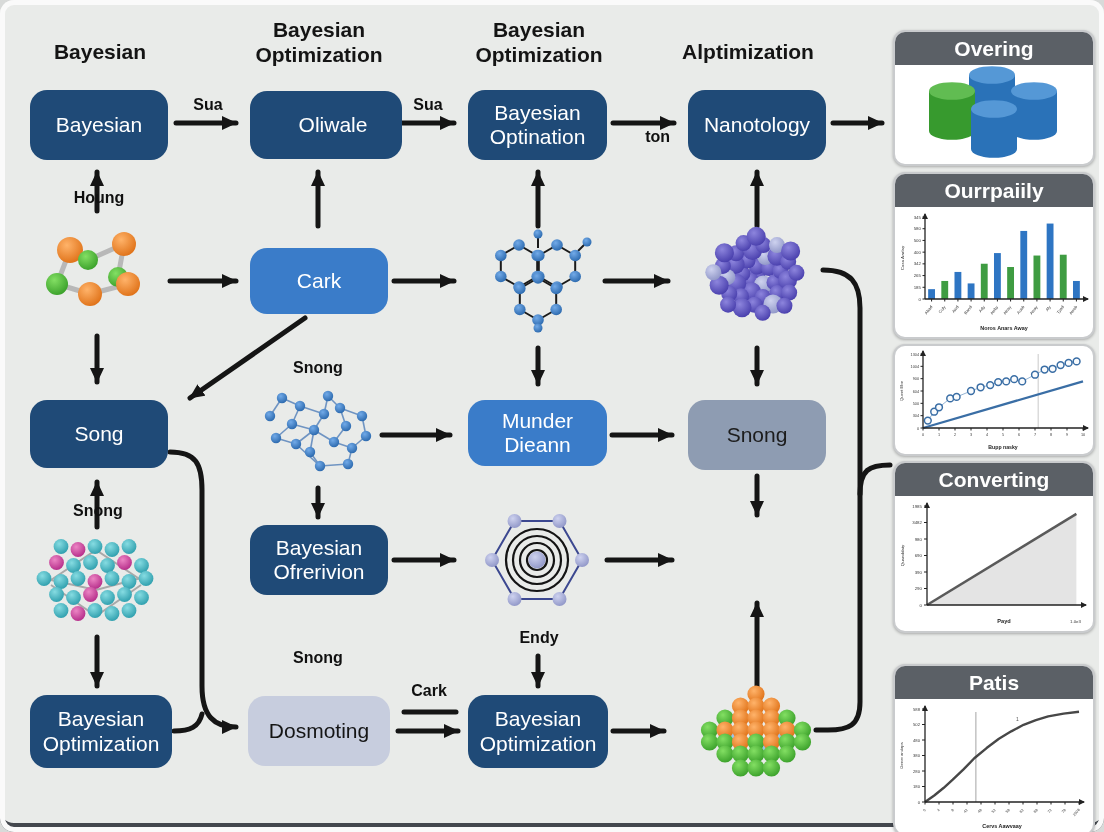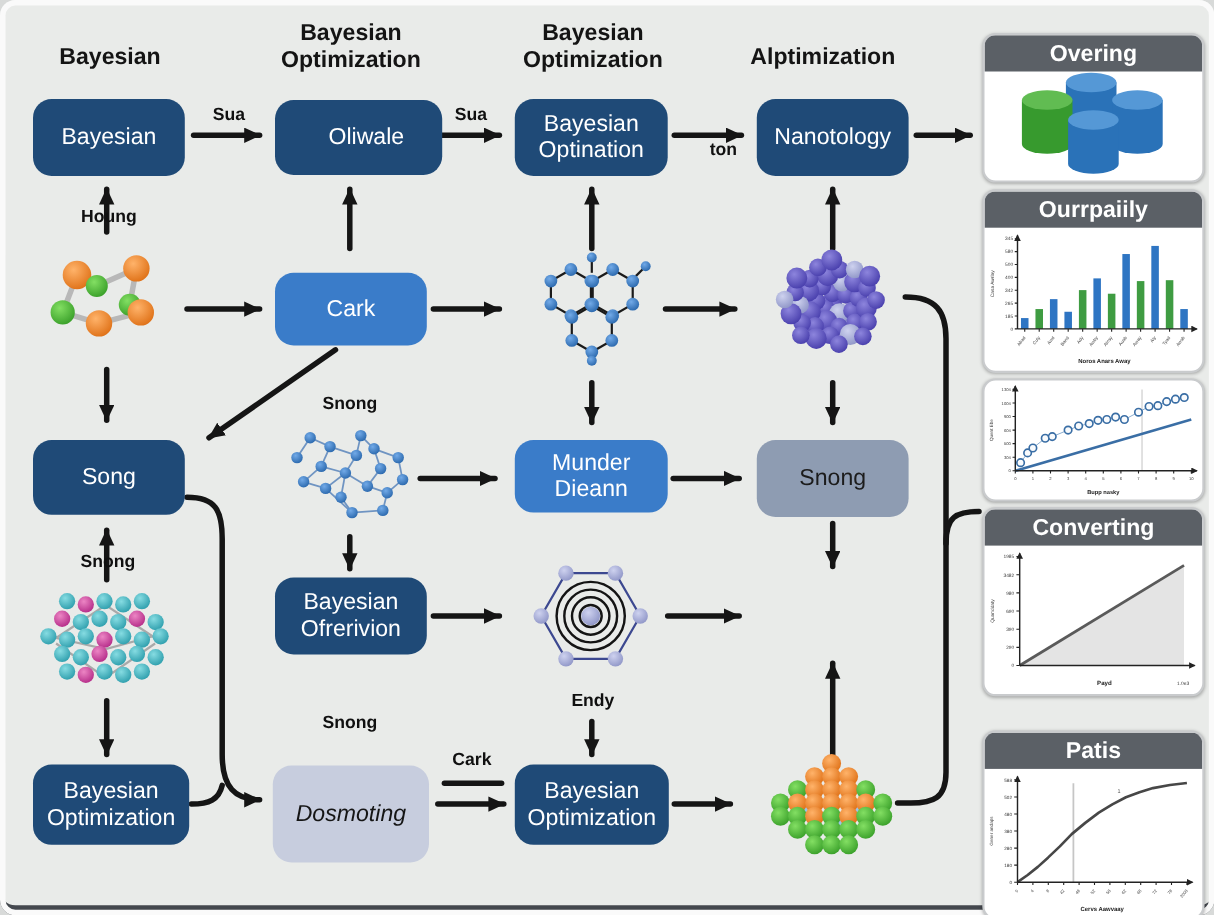--- a/index.html
+++ b/index.html
@@ -115,21 +115,21 @@
   <div class="node navy" style="left:688px;top:90px;width:138px;height:70px;">Nanotology</div>
   <div class="node blue" style="left:250px;top:248px;width:138px;height:66px;">Cark</div>
   <div class="node navy" style="left:30px;top:400px;width:138px;height:68px;">Song</div>
   <div class="node blue" style="left:468px;top:400px;width:139px;height:66px;">Munder
 Dieann</div>
   <div class="node grayblue" style="left:688px;top:400px;width:138px;height:70px;">Snong</div>
   <div class="node navy" style="left:250px;top:525px;width:138px;height:70px;">Bayesian
 Ofrerivion</div>
   <div class="node navy" style="left:30px;top:695px;width:142px;height:73px;">Bayesian
 Optimization</div>
-  <div class="node lavender" style="left:248px;top:696px;width:142px;height:88px;font-style:italic;">Dosmoting</div>
+  <div class="node lavender" style="left:248px;top:696px;width:142px;height:70px;">Dosmoting</div>
   <div class="node navy" style="left:468px;top:695px;width:140px;height:73px;">Bayesian
 Optimization</div>
 
   <div class="elabel" style="left:186px;top:96px;width:44px;">Sua</div>
   <div class="elabel" style="left:406px;top:96px;width:44px;">Sua</div>
   <div class="elabel" style="left:628px;top:128px;width:42px;text-align:right;">ton</div>
   <div class="elabel" style="left:62px;top:189px;width:74px;">Houng</div>
   <div class="elabel" style="left:286px;top:359px;width:64px;">Snong</div>
   <div class="elabel" style="left:66px;top:502px;width:64px;">Snong</div>
   <div class="elabel" style="left:285px;top:649px;width:66px;">Snong</div>

